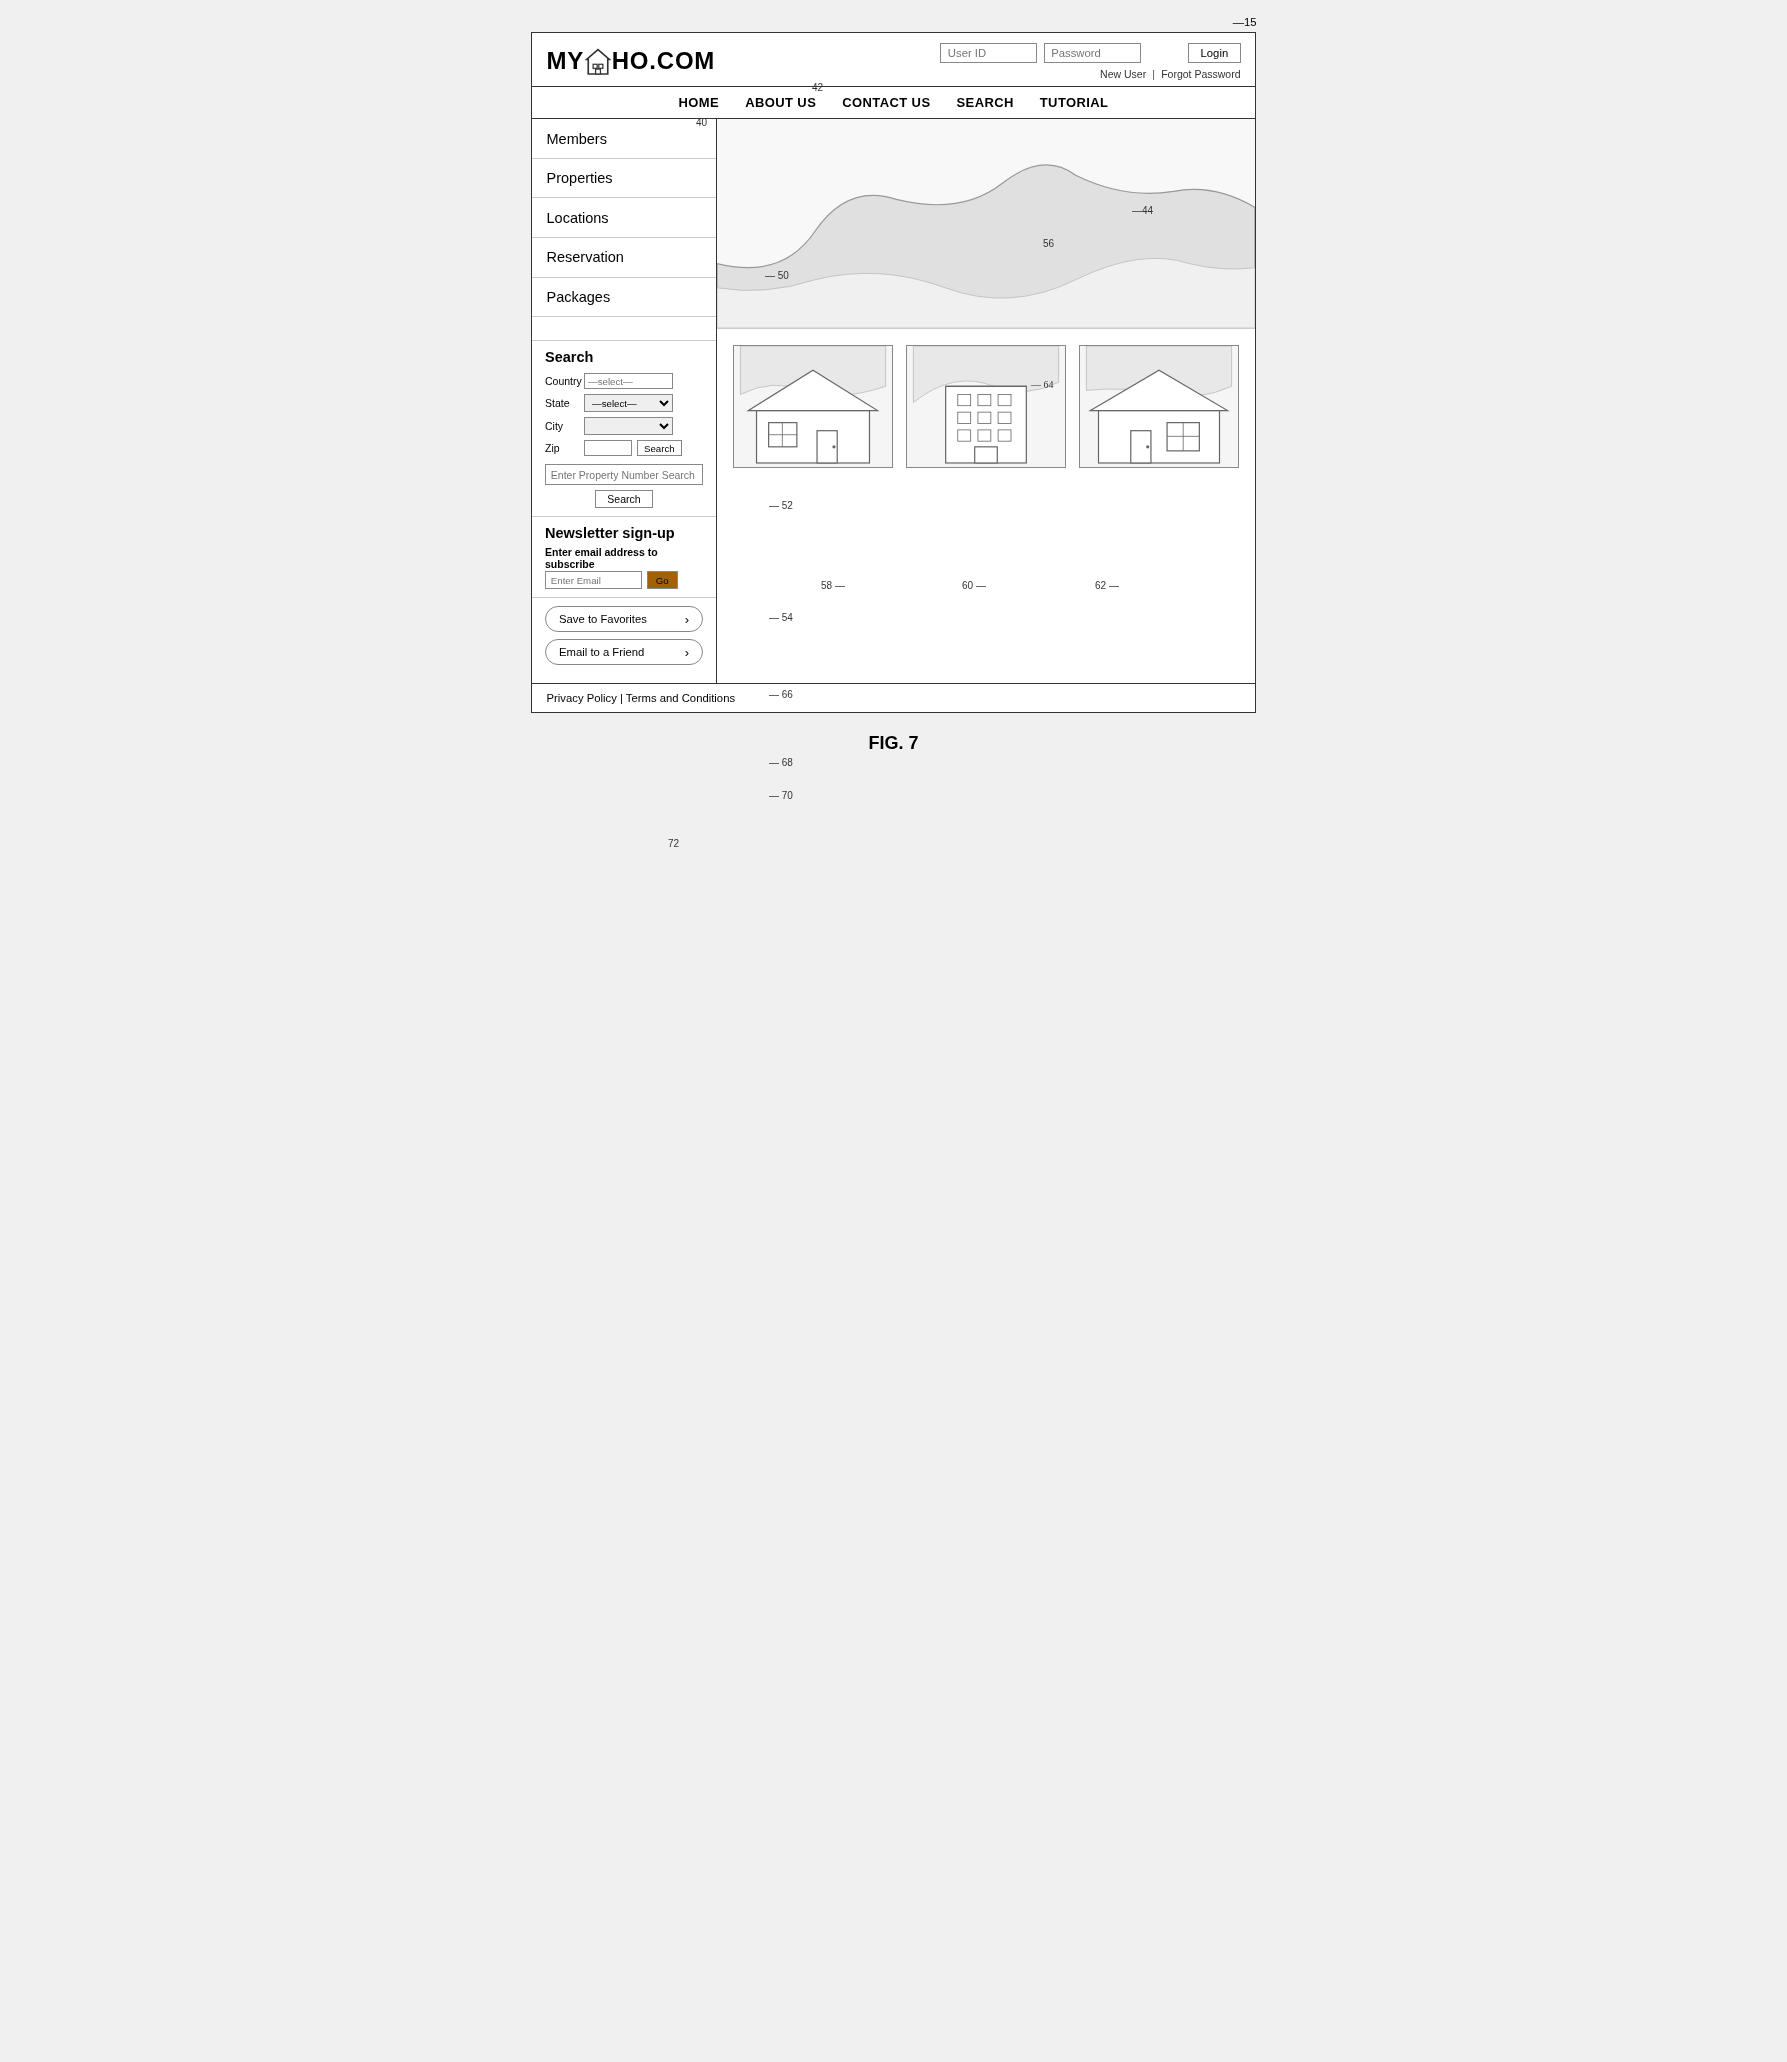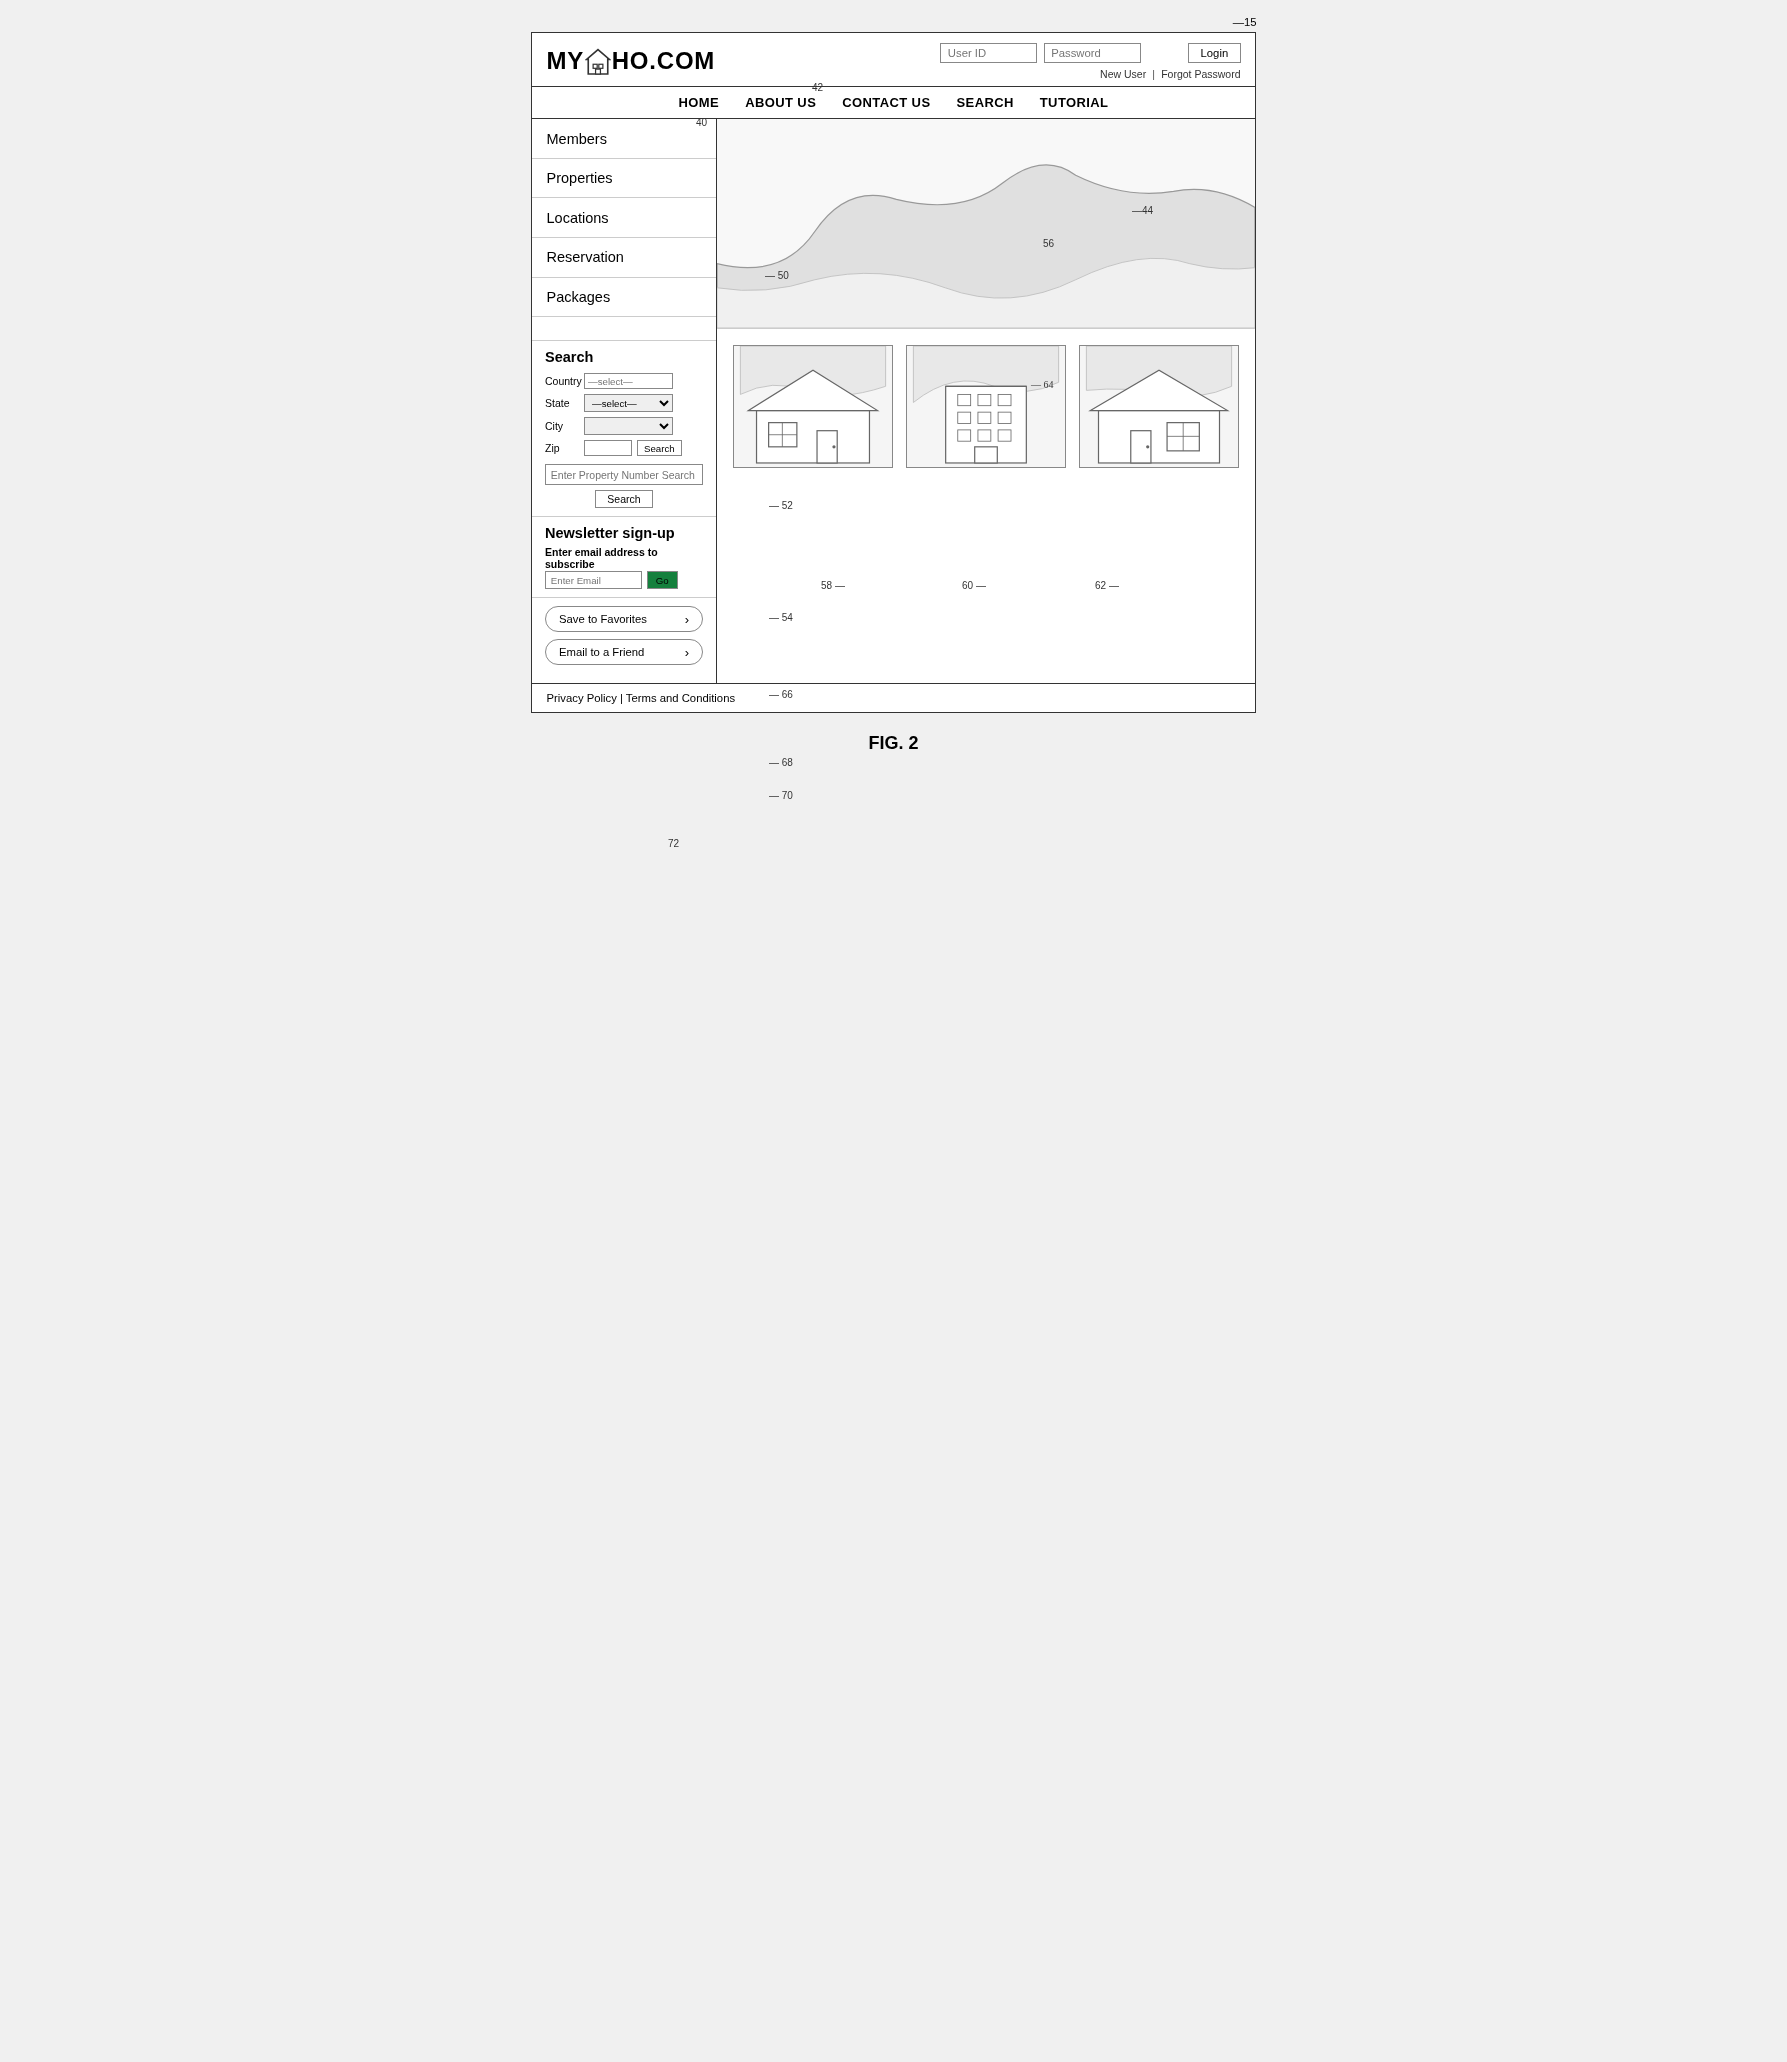--- a/index.html
+++ b/index.html
@@ -207,21 +207,21 @@
     .email-input {
       font-size: 9.7px;
       padding: 2.4px 4.8px;
       border: 0.8px solid #888;
       width: 97px;
     }
     .btn-go {
       font-size: 9.7px;
       padding: 2.4px 8px;
       border: 0.8px solid #888;
-      background: #15803d;
+      background: #a16207;
       cursor: pointer;
     }
     .action-buttons {
       padding: 8px 13px;
       display: flex;
       flex-direction: column;
       gap: 6.4px;
     }
     .rounded-btn {
       border: 0.8px solid #888;
@@ -515,15 +515,15 @@
     <span class="diag-num" style="left:238px; top:725px;">— 68</span>
     <span class="diag-num" style="left:238px; top:758px;">— 70</span>
     <span class="diag-num" style="left:137px; top:806px;">72</span>
     <span class="diag-num" style="left:512px; top:206px;">56</span>
     <span class="diag-num" style="left:500px; top:347px;font-family:Liberation Serif, serif;">— 64</span>
     <span class="diag-num" style="left:290px; top:548px;">58 —</span>
     <span class="diag-num" style="left:431px; top:548px;">60 —</span>
     <span class="diag-num" style="left:564px; top:548px;">62 —</span>
   </div>
 
-  <div class="fig-caption">FIG. 2</div>
+  <div class="fig-caption">FIG. 7</div>
 </div>
 
 
 </body></html>

